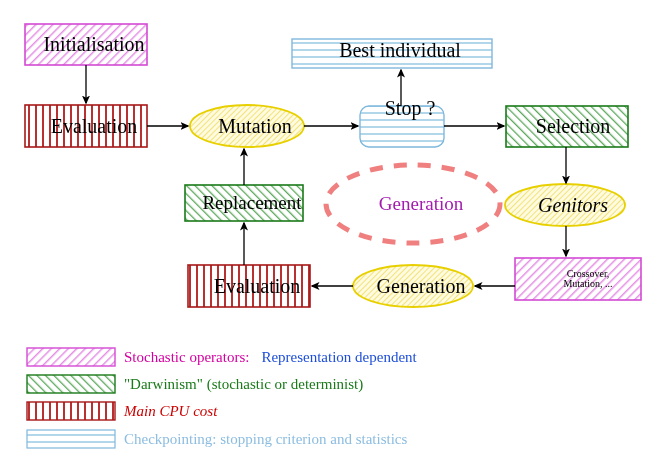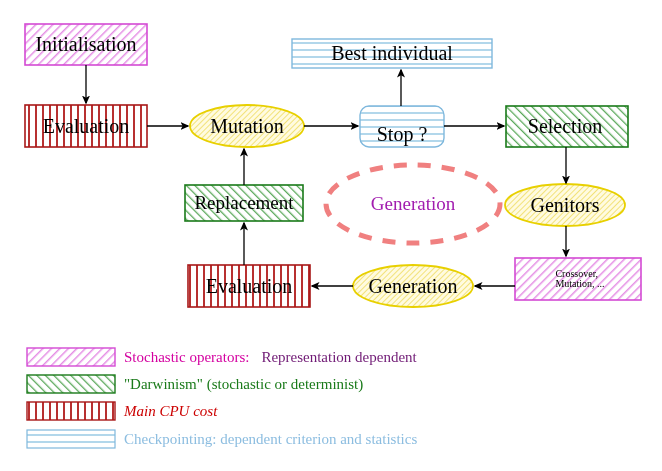--- a/index.html
+++ b/index.html
@@ -7,42 +7,43 @@
     width:662px;height:471px;position:relative;overflow:hidden;
     font-family:"Liberation Serif", serif;
     background:#ffffff;
   }
   #diagram{position:absolute;left:0;top:0;width:662px;height:471px;}
 
   
   .node-label{
     position:absolute;
     display:flex;align-items:center;justify-content:center;
-    text-align:left;
+    text-align:center;
     font-family:"Liberation Serif", serif;
     color:#000000;
     line-height:1.05;
     white-space:pre-line;
     pointer-events:none;
+    padding-left:8px;
   }
   .lbl-big{font-size:20px;}
   .lbl-med{font-size:19px;}
   .lbl-small{font-size:10px;}
   .lbl-gen{font-size:19px;color:#a21caf;}
 
   
   .legend{position:absolute;left:0;top:0;width:662px;height:445px;}
   .legend-row{position:absolute;display:flex;align-items:center;}
   .legend-text{
     font-family:"Liberation Serif", serif;
     font-size:15px;
     white-space:pre;
   }
   .lg-magenta{color:#d400a0;}
-  .lg-gold{color:#701a75;}
+  .lg-gold{color:#1d4ed8;}
   .lg-green{color:#1a7a1a;}
   .lg-red{color:#cc0000;font-style:italic;}
   .lg-blue{color:#8cbde0;}
 </style>
 </head>
 <body>
 
 <svg id="diagram" viewBox="0 0 662 471" xmlns="http://www.w3.org/2000/svg">
   <defs>
 
@@ -117,27 +118,27 @@
   <rect x="27" y="402" width="88" height="18" fill="url(#p-red)" stroke="#a81818" stroke-width="1.4"></rect>
   <rect x="27" y="430" width="88" height="18" fill="url(#p-blue)" stroke="#7fb8dd" stroke-width="1.2"></rect>
 </svg>
 
 <div class="node-label lbl-big" style="left:25px;top:24px;width:122px;height:41px;">Initialisation</div>
 
 <div class="node-label lbl-big" style="left:25px;top:105px;width:122px;height:42px;">Evaluation</div>
 
 <div class="node-label lbl-big" style="left:190px;top:105px;width:114px;height:42px;">Mutation</div>
 
-<div class="node-label lbl-big" style="left:292px;top:38px;width:200px;height:30px;">Best individual</div>
+<div class="node-label lbl-big" style="left:292px;top:38px;width:200px;height:24px;">Best individual</div>
 
-<div class="node-label lbl-big" style="left:360px;top:114px;width:84px;height:41px;">Stop ?</div>
+<div class="node-label lbl-big" style="left:360px;top:88px;width:84px;height:41px;">Stop ?</div>
 
 <div class="node-label lbl-big" style="left:506px;top:106px;width:118px;height:41px;">Selection</div>
 
-<div class="node-label lbl-big" style="left:505px;top:184px;width:120px;height:42px;">Genitors</div>
+<div class="node-label lbl-big" style="left:505px;top:184px;width:120px;height:42px;font-style:italic;">Genitors</div>
 
 <div class="node-label lbl-small" style="left:519px;top:258px;width:122px;height:42px;">Crossover,
 Mutation, ...</div>
 
 <div class="node-label lbl-big" style="left:353px;top:265px;width:120px;height:42px;">Generation</div>
 
 <div class="node-label lbl-big" style="left:188px;top:265px;width:122px;height:42px;">Evaluation</div>
 
 <div class="node-label lbl-med" style="left:185px;top:185px;width:118px;height:36px;">Replacement</div>
 
@@ -151,15 +152,15 @@
 
   <div class="legend-row" style="left:124px;top:374px;height:20px;">
     <span class="legend-text lg-green">"Darwinism" (stochastic or determinist)</span>
   </div>
 
   <div class="legend-row" style="left:124px;top:401px;height:20px;">
     <span class="legend-text lg-red">Main CPU cost</span>
   </div>
 
   <div class="legend-row" style="left:124px;top:429px;height:20px;">
-    <span class="legend-text lg-blue">Checkpointing: dependent criterion and statistics</span>
+    <span class="legend-text lg-blue">Checkpointing: stopping criterion and statistics</span>
   </div>
 </div>
 
 </body></html>

